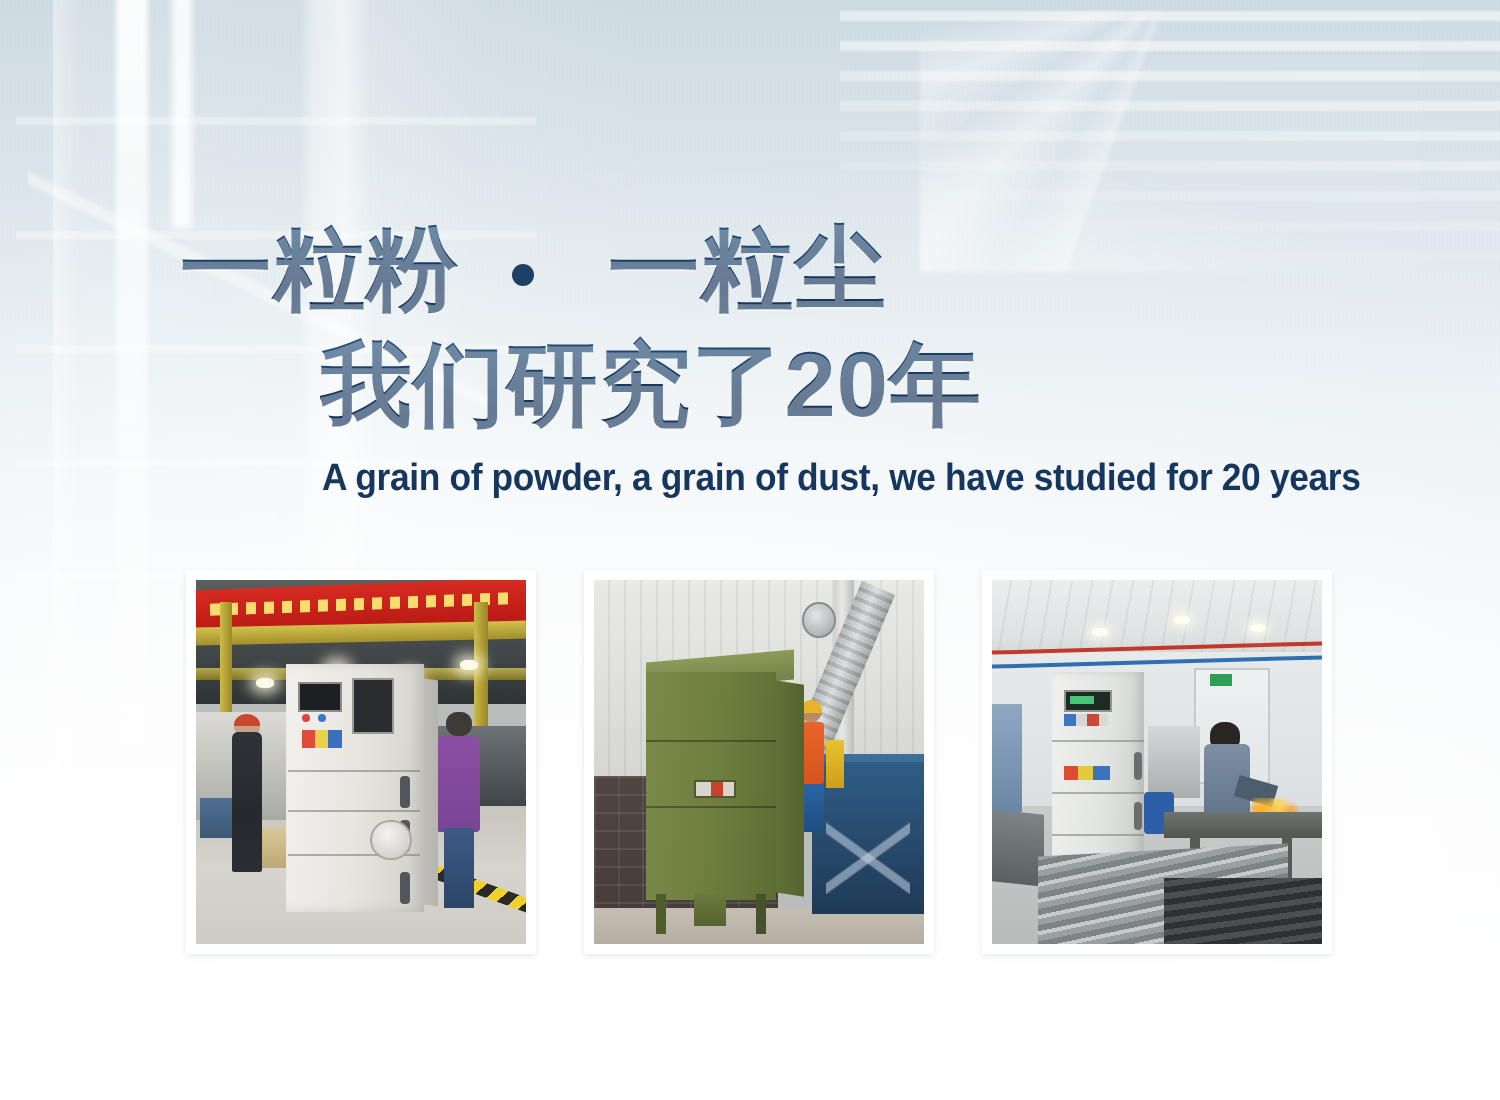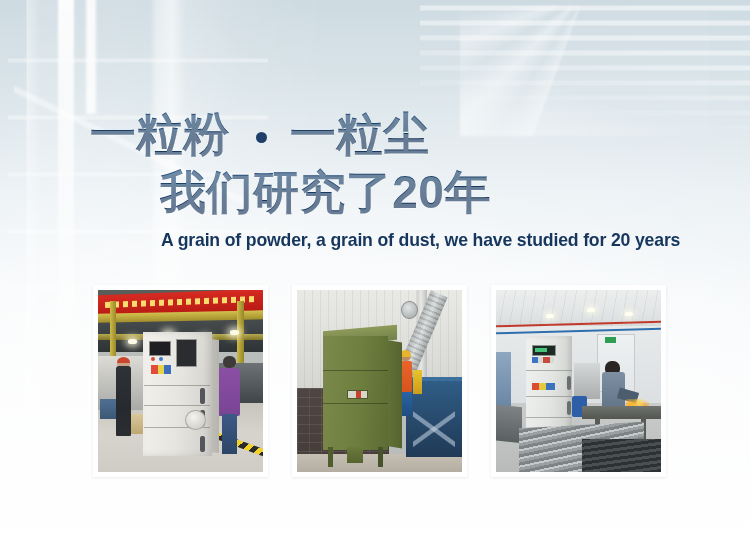--- a/index.html
+++ b/index.html
@@ -610,21 +610,21 @@
   <div class="bg-pillar"></div>
   <div class="bg-pillar2"></div>
   <div class="bg-ceiling"></div>
   <div class="bg-ceiling-fan"></div>
   <div class="bg-veil"></div>
   <div class="bg-grain"></div>
 
   <div class="headline">
     <div class="title-line title-line-1">一粒粉</div>
     <div class="title-dot"></div>
-    <div class="title-line title-line-1" style="left:290px;">一粒尘</div>
+    <div class="title-line title-line-1" style="left:304px;">一粒尘</div>
     <div class="title-line title-line-2">我们研究了20年</div>
     <div class="subtitle">A grain of powder, a grain of dust, we have studied for 20 years</div>
   </div>
 
   <div class="photo-strip">
 
     <div class="photo-card">
       <div class="photo">
         <div class="p1-ceiling"></div>
         <div class="p1-banner"></div>

